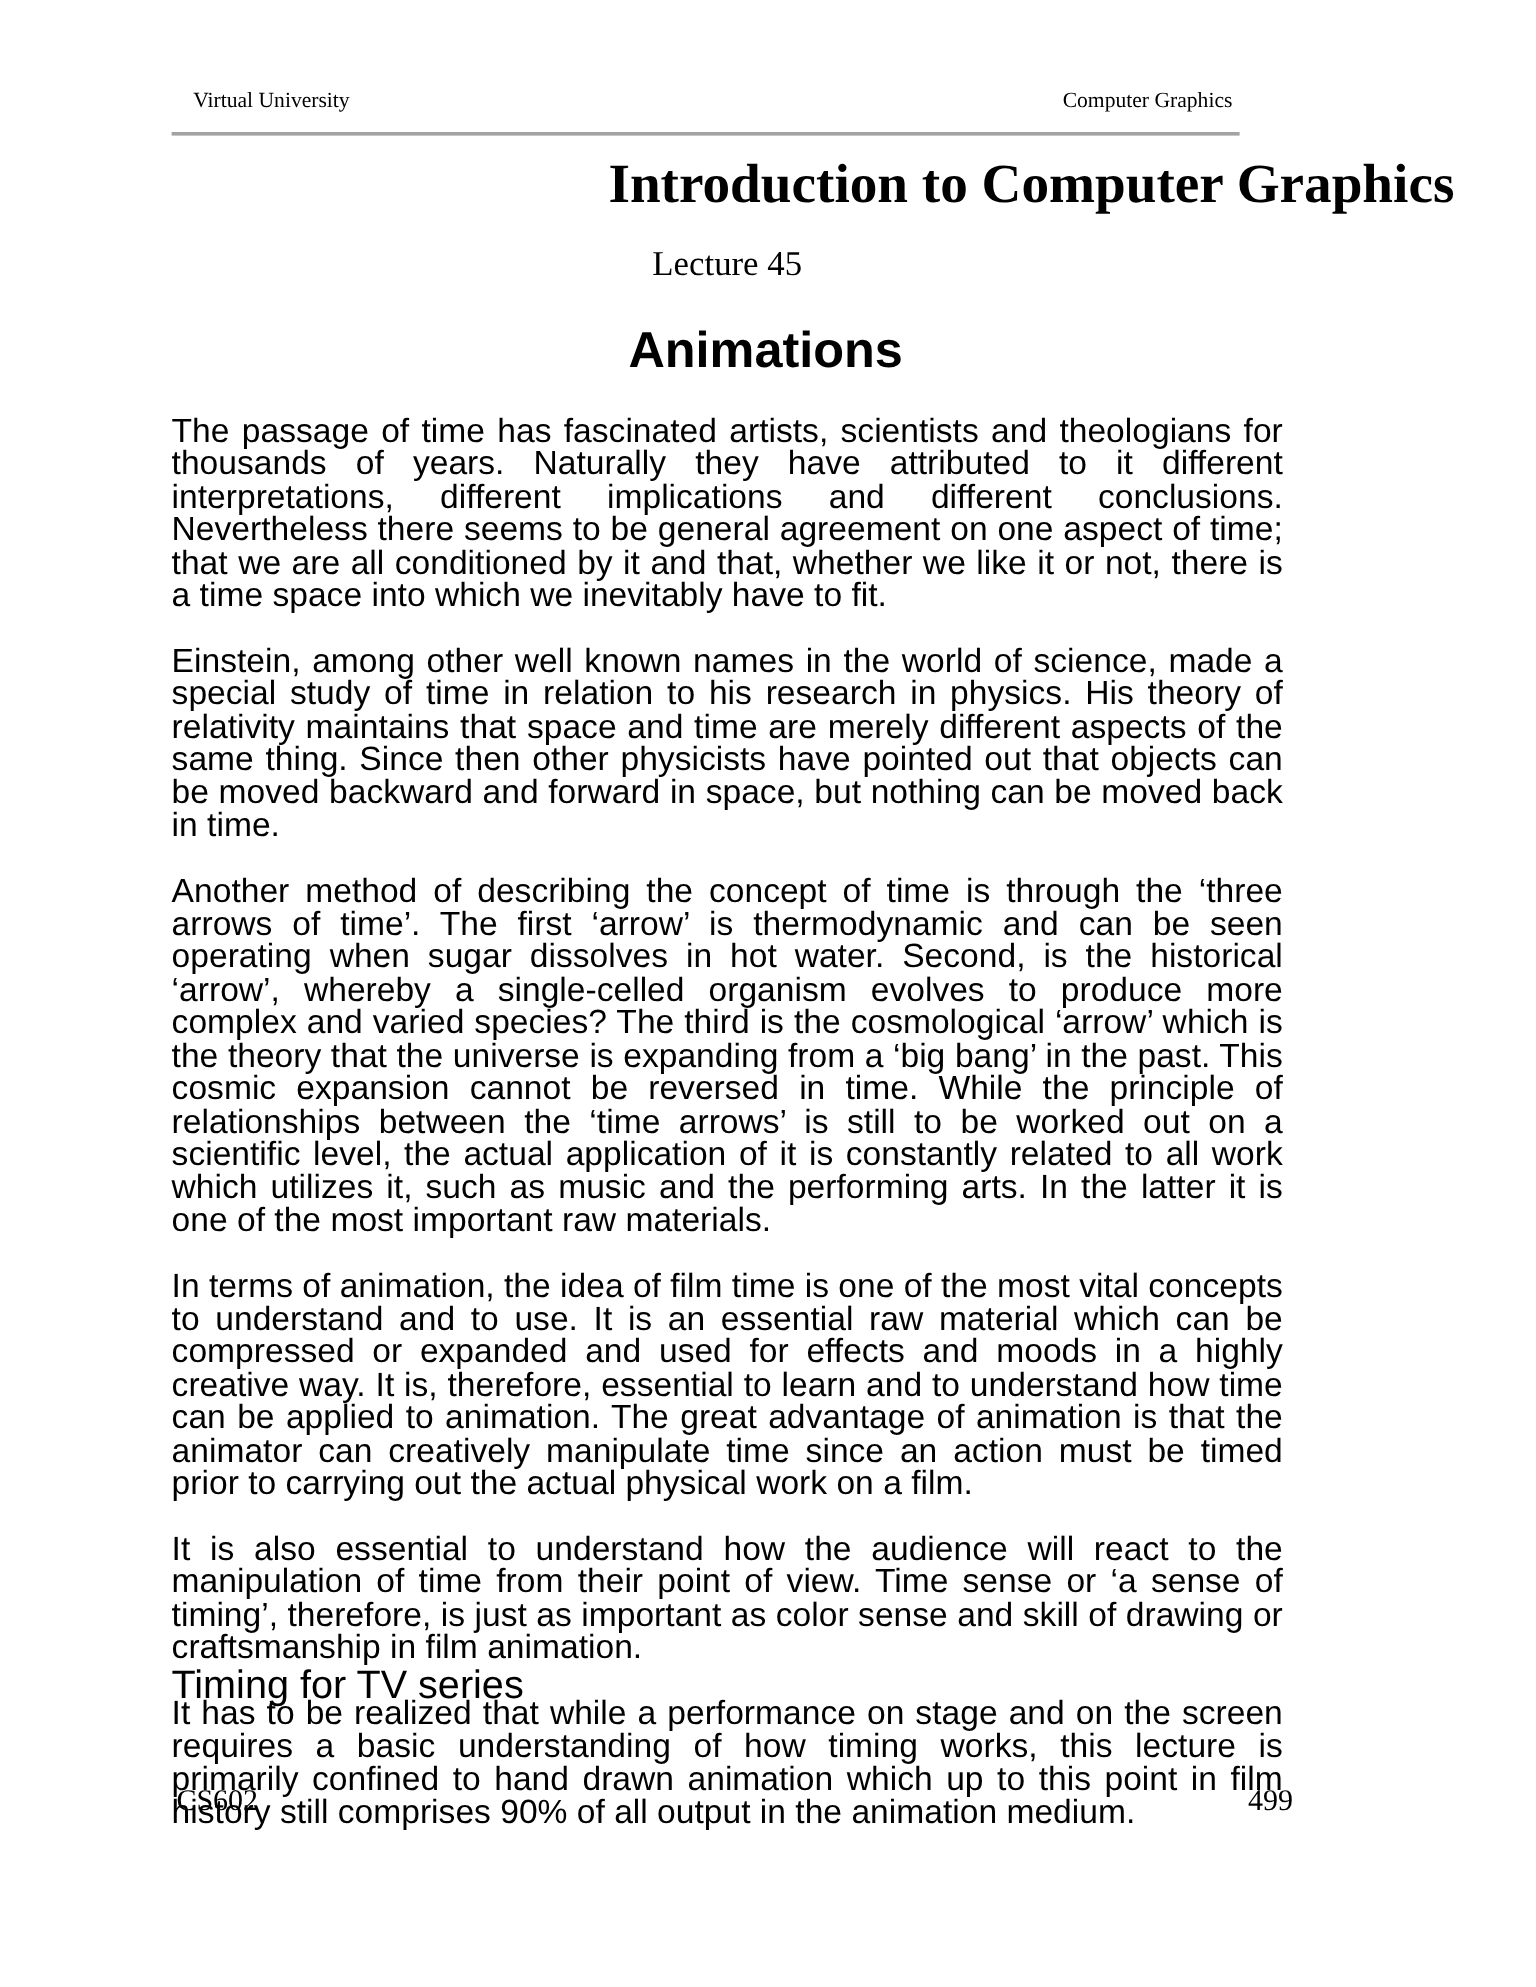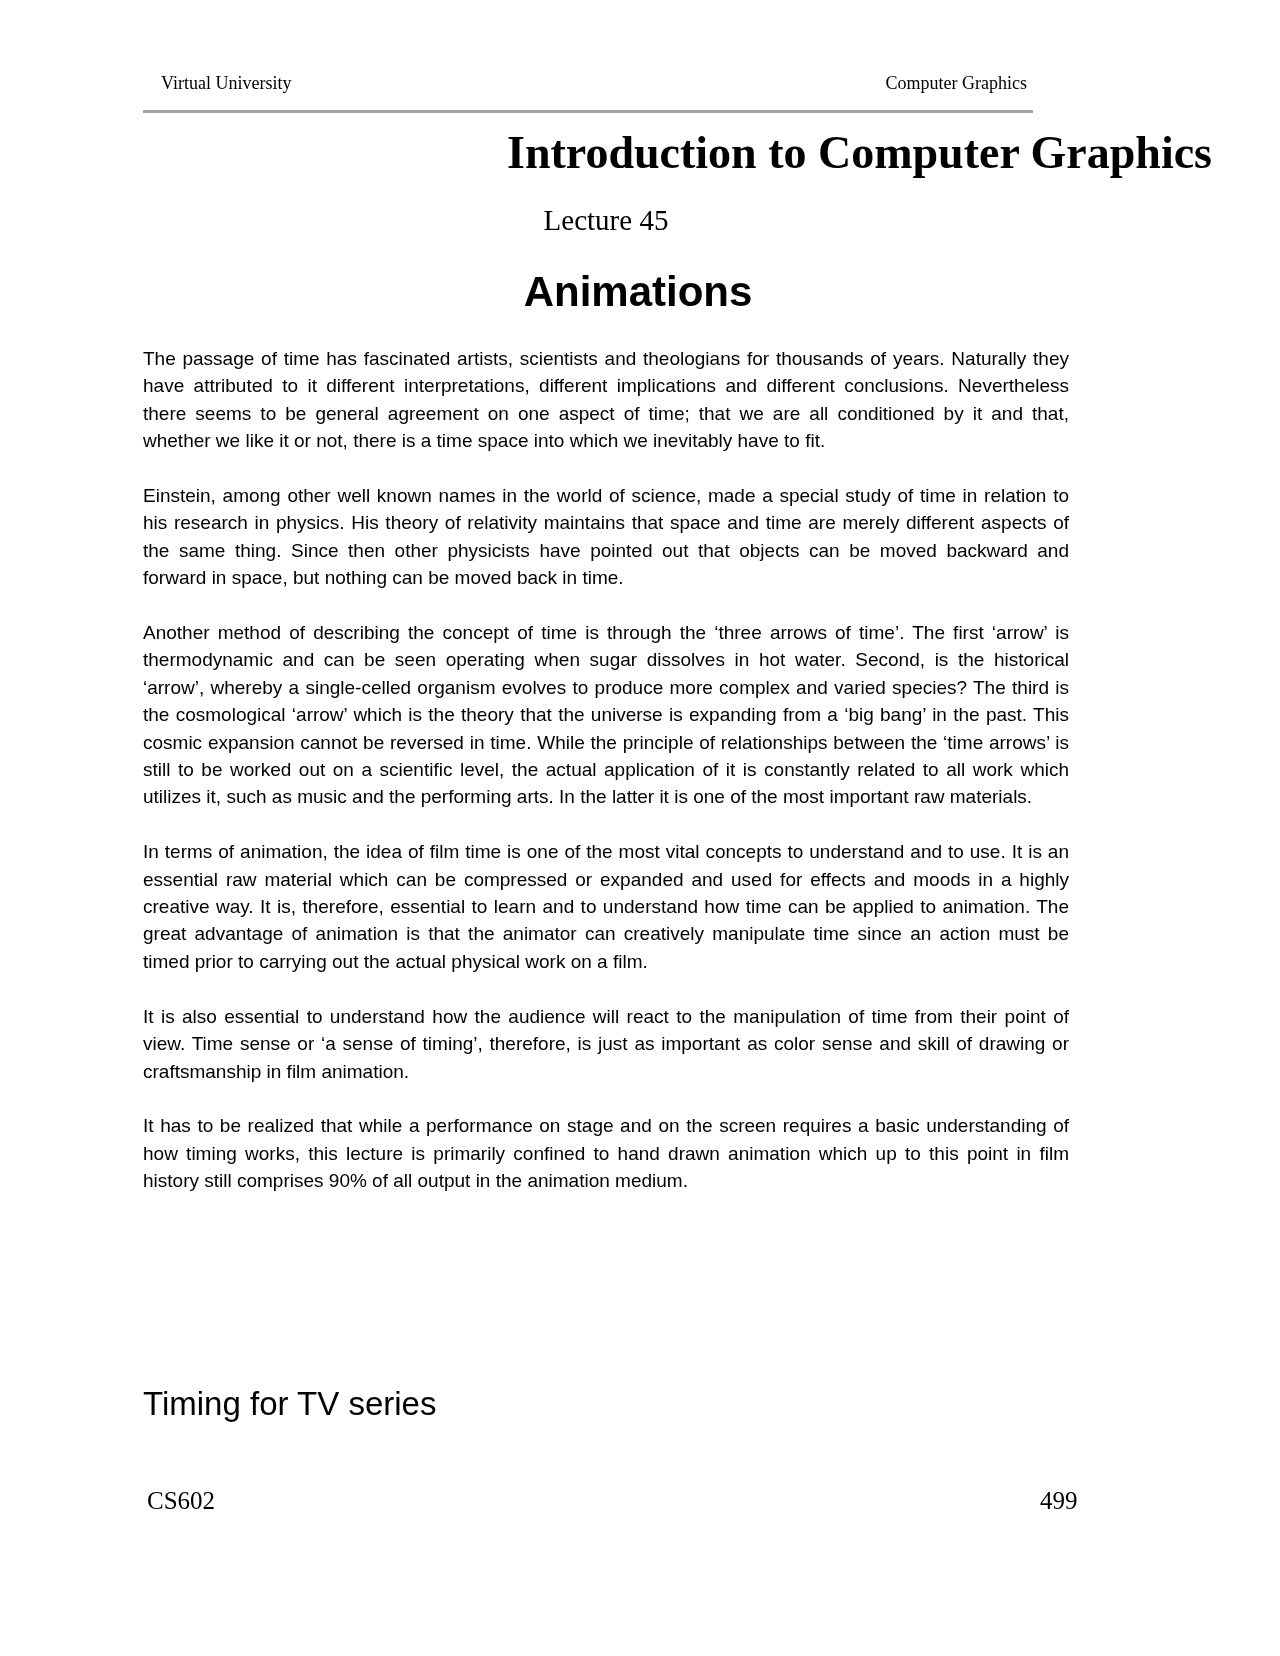--- a/index.html
+++ b/index.html
@@ -4,21 +4,21 @@
 <style>
   html, body { margin: 0; padding: 0; background: #ffffff; }
   body { width: 1280px; height: 1656px; position: relative; overflow: hidden; color: #000; }
   .header { position: absolute; left: 143px; top: 70px; width: 890px; height: 40px; border-bottom: 3px solid #a3a3a3; }
   .header span { position: absolute; top: 3px; font-family: "Liberation Serif", serif; font-size: 18px; }
   .hl { left: 18px; }
   .hr { right: 6px; }
   .title { position: absolute; left: 0; top: 126px; width: 1212px; text-align: right; font-family: "Liberation Serif", serif; font-weight: bold; font-size: 46px; }
   .lecture { position: absolute; left: 0; top: 204px; width: 1212px; text-align: center; font-family: "Liberation Serif", serif; font-size: 29px; }
   .h1 { position: absolute; left: 0; top: 268px; width: 1212px; text-align: center; font-family: "Liberation Sans", sans-serif; font-weight: bold; font-size: 42px; margin-left: 32px; }
-  .body { position: absolute; left: 143px; top: 345px; width: 926px; font-family: "Liberation Sans", sans-serif; font-size: 19px; line-height: 27.4px; }
+  .body { position: absolute; left: 143px; top: 345px; width: 926px; font-family: "Liberation Sans", sans-serif; font-size: 28px; line-height: 27.4px; }
   .body p { margin: 0 0 27.4px 0; text-align: justify; }
   .h2 { position: absolute; left: 143px; top: 1385px; font-family: "Liberation Sans", sans-serif; font-weight: normal; font-size: 33px; }
   .footer span { position: absolute; top: 1471px; font-family: "Liberation Serif", serif; font-size: 25px; margin-top: 16px; }
   .fl { left: 147px; }
   .fr { left: 1040px; }
 </style>
 </head>
 <body>
 
 <div class="header">

